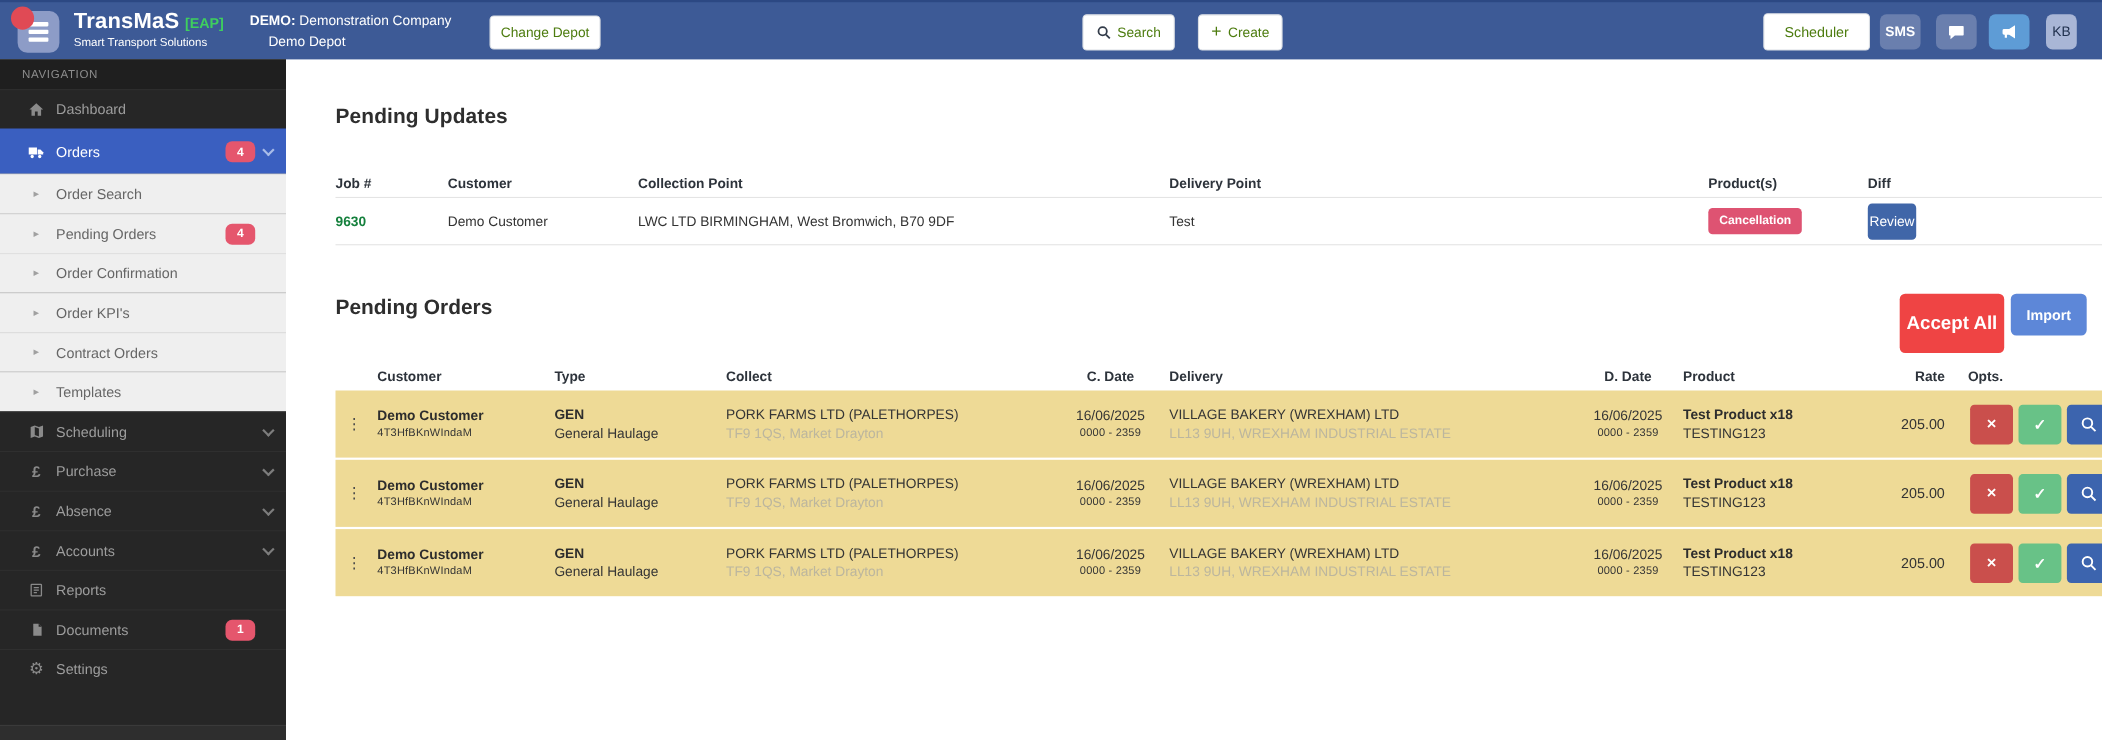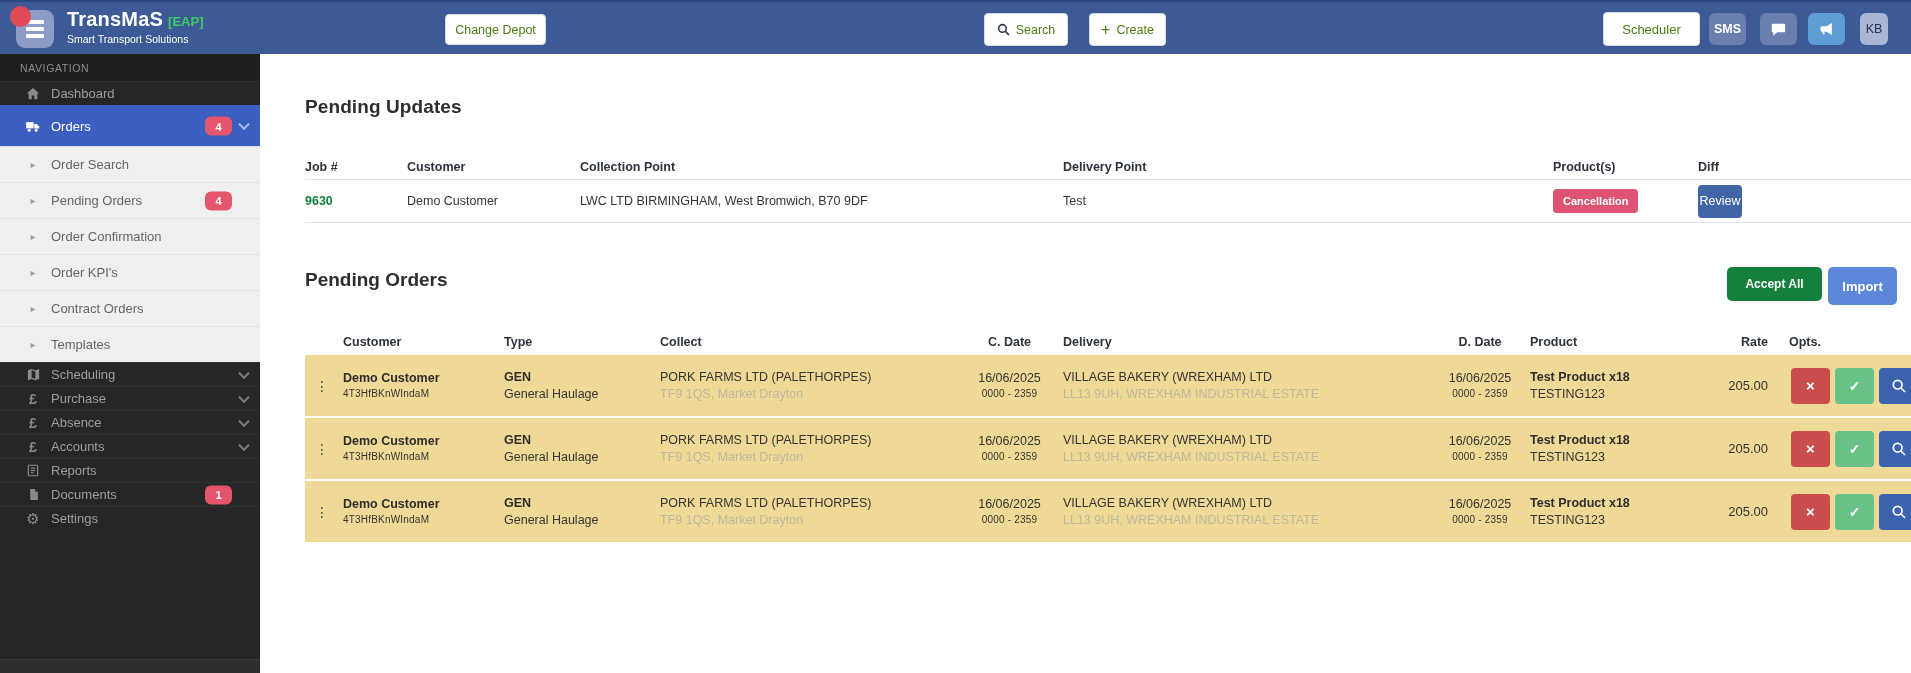--- a/index.html
+++ b/index.html
@@ -27,21 +27,21 @@
   .sq-btn { top:11px; width:37px; height:32px; border-radius:6px; background:#6a7fae; color:#fff; display:flex; align-items:center; justify-content:center; font-weight:bold; font-size:12.5px; cursor:pointer; }
   .sms-btn { left:1709px; }
   .chat-btn { left:1760px; }
   .mega-btn { left:1808px; background:#5e9cd6; }
   .kb-btn { left:1860px; width:28px; background:#a9b6d6; color:#22324f; font-weight:normal; }
   .plus-glyph { font-size:16px; font-weight:normal; line-height:1; }
 
   
   .sidebar { position:absolute; top:54px; left:0; width:260px; height:619px; background:#262626; display:flex; flex-direction:column; }
   .nav-label { height:27px; background:#1f1f1f; color:#8d8d8d; font-size:10.5px; letter-spacing:0.6px; display:flex; align-items:center; padding-left:20px; }
-  .s-item { height:24px; display:flex; align-items:center; position:relative; border-top:1px solid #2f2f2f; color:#9d9d9d; font-size:13px; cursor:pointer; }
+  .s-item { height:36px; display:flex; align-items:center; position:relative; border-top:1px solid #2f2f2f; color:#9d9d9d; font-size:13px; cursor:pointer; }
   .s-item .ic { width:18px; margin-left:24px; margin-right:9px; display:flex; justify-content:center; color:#8a8a8a; fill:#8a8a8a; }
   .s-item.active { background:#3a5fc0; color:#fff; border-top-color:#3a5fc0; }
   .s-item.active .ic { color:#fff; fill:#fff; }
   .s-sub { height:36px; background:#efefef; color:#666; border-top:1px solid #e0e0e0; }
   .s-sub .ic { color:#a0a0a0; font-size:10px; }
   .badge { position:absolute; left:205px; top:50%; transform:translateY(-50%); min-width:27px; height:19px; padding:0 7px; background:#e5566d; color:#fff; font-size:11px; font-weight:bold; border-radius:6px; display:flex; align-items:center; justify-content:center; }
   .chev { position:absolute; left:240px; top:50%; width:8px; height:8px; border-right:2px solid #6d7florid; border:solid #7d7d7d; border-width:0 2px 2px 0; transform:translateY(-70%) rotate(45deg); }
   .s-item.active .chev { border-color:#a9bce8; border-width:0 2px 2px 0; }
   .pound { font-size:14px; font-weight:bold; }
   .gear-glyph { font-size:15px; line-height:1; }
@@ -55,21 +55,21 @@
   .t-row1 { display:grid; grid-template-columns:102px 173px 483px 490px 145px 133px 90px; align-items:center; }
   .t1-head { height:26px; border-bottom:1px solid #e4e4e4; font-weight:bold; font-size:12.5px; color:#2d333b; }
   .t1-data { height:43px; border-bottom:1px solid #e4e4e4; font-size:12.5px; }
   .job-link { color:#15803d; font-weight:bold; cursor:pointer; }
   .pill-cancel { display:inline-block; background:#de5372; color:#fff; font-size:11px; font-weight:bold; padding:6px 10px; border-radius:4px; }
   .btn-review { width:44px; height:33px; background:#4066a8; color:#fff; font-size:12.5px; border:none; border-radius:4px; cursor:pointer; }
 
   .po-head { position:relative; height:40px; margin-top:46px; }
   .po-head h2 { position:absolute; left:20px; top:0; font-size:19px; font-weight:bold; color:#2e2e2e; }
   .po-actions { position:absolute; right:14px; top:-2px; display:flex; gap:6px; }
-  .btn-accept { width:95px; height:34px; background:#15803d; color:#fff; font-size:12px; font-weight:bold; border:none; border-radius:5px; cursor:pointer; }
+  .btn-accept { width:95px; height:54px; background:#ef4444; color:#fff; font-size:17px; font-weight:bold; border:none; border-radius:5px; cursor:pointer; }
   .btn-import { width:69px; height:38px; background:#5d87d8; color:#fff; font-size:13px; font-weight:bold; border:none; border-radius:5px; cursor:pointer; }
 
   .t2 { margin:19px 0 0 20px; width:1615px; }
   .t-row2 { display:grid; grid-template-columns:38px 161px 156px 296px 107px 367px 100px 163px 75px 152px; align-items:center; }
   .t2-head { height:27px; font-weight:bold; font-size:12.5px; color:#2d333b; }
   .t2-data { height:61px; margin-bottom:2px; background:#eeda96; }
   .cell-2l .l1 { font-size:12.5px; color:#353535; line-height:1.35; }
   .cell-2l .l1.b { font-weight:bold; color:#2d2d2d; }
   .cell-2l .l2 { font-size:12.5px; color:#353535; line-height:1.35; }
   .cell-2l .l2.muted { color:#bcb69e; }
@@ -95,20 +95,24 @@
     <div class="abs logo-box">
       <i></i>
         <i></i>
         <i></i>
     </div>
     <div class="abs logo-dot"></div>
     <div class="abs brand">
       <span class="brand-name">TransMaS</span><span class="brand-tag">[EAP]</span>
       <div class="brand-sub">Smart Transport Solutions</div>
     </div>
+    <div class="abs company">
+      <div><b>DEMO:</b> <span>Demonstration Company</span></div>
+      <div class="l2">Demo Depot</div>
+    </div>
     <button class="abs btn-white chg-depot">Change Depot</button>
 
     <button class="abs btn-white hdr-search">
       <span>
           <svg width="13" height="13" viewBox="0 0 24 24" fill="none" stroke="#333c4a" stroke-width="3">
             <circle cx="10" cy="10" r="7"></circle>
             <line x1="15.5" y1="15.5" x2="22" y2="22"></line>
           </svg>
         </span>
       <span>Search</span>

